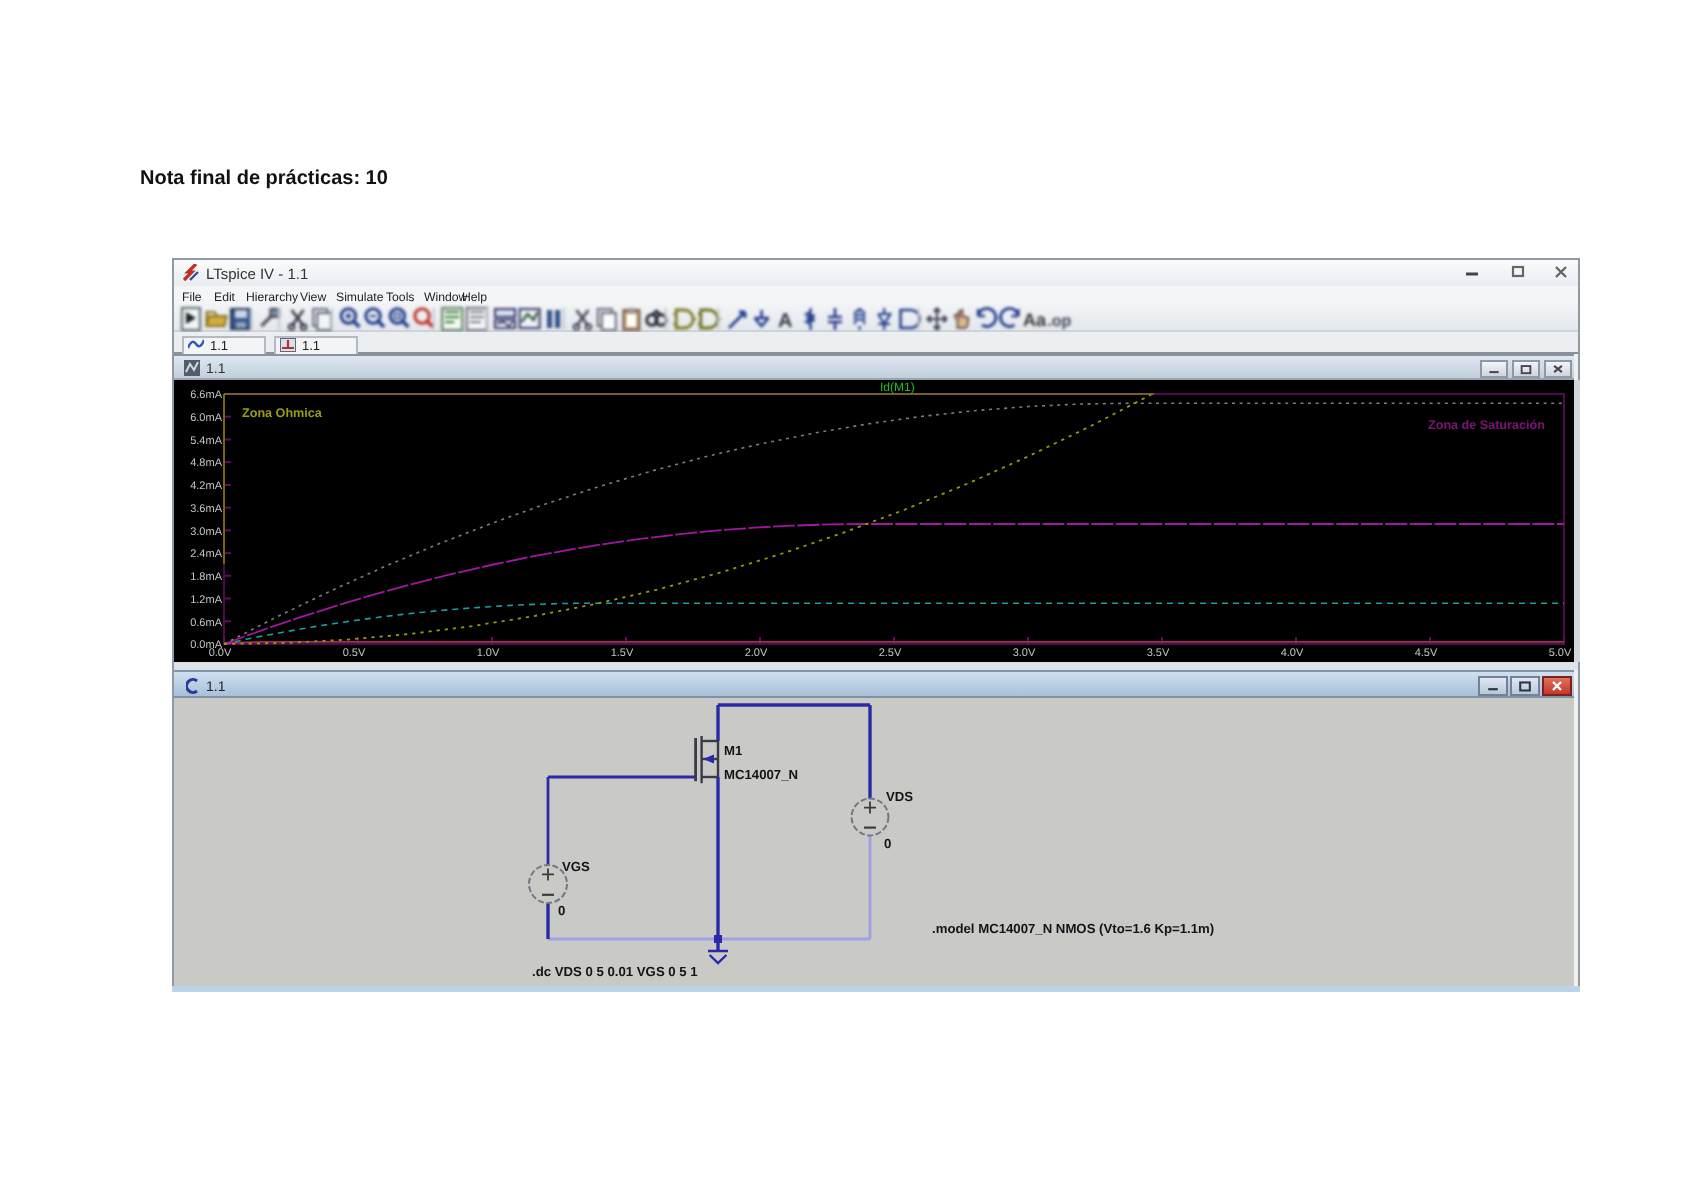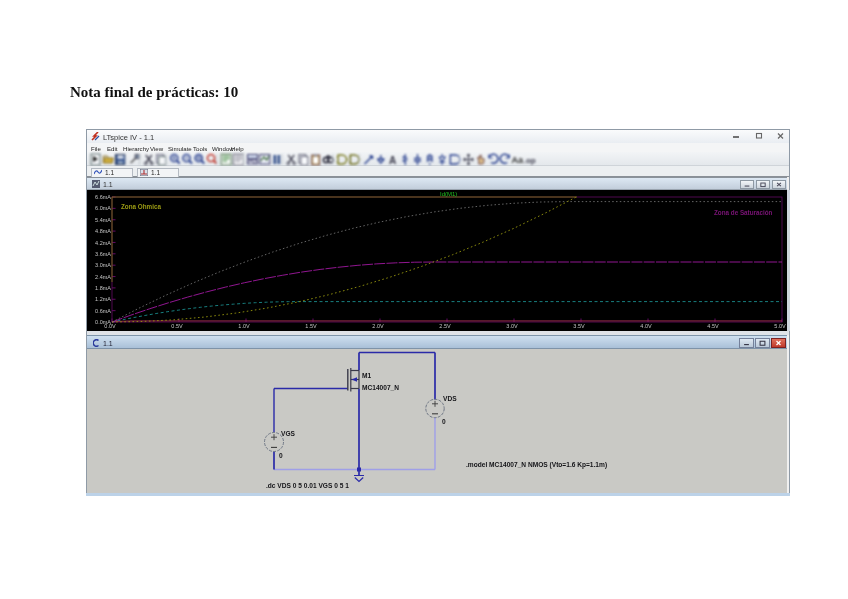--- a/index.html
+++ b/index.html
@@ -17,21 +17,21 @@
 .cbtn{top:180px;width:14px;height:9px;background:linear-gradient(#f2f5f8,#cdd5dd);border:1px solid #8d98a3;box-sizing:border-box;}
 .cbtn svg,.rbtn svg,.gbtn svg{display:block;}
 #schwin{left:71px;top:335px;width:700px;height:161px;background:#c9c9c5;}
 #schtitle{left:71px;top:335px;width:700px;height:14px;background:linear-gradient(#cfe0f0,#a9c0d8);border-top:1px solid #7f96ab;border-bottom:1px solid #7e93a8;box-sizing:border-box;}
 #schbottom{left:70px;top:493px;width:704px;height:3px;background:#bcd2e8;}
 .rbtn{top:338px;width:15px;height:10px;border:1px solid #7c2020;box-sizing:border-box;background:linear-gradient(#e0705c,#c0392b);}
 .gbtn{top:338px;width:15px;height:10px;border:1px solid #74809a;box-sizing:border-box;background:linear-gradient(#dfe8f2,#b9c8d8);}
 </style>
 </head>
 <body>
-<div class="abs" style="left:70px;top:83.5px;font-size:15px;font-weight:bold;color:#111;font-family:Liberation Serif, serif;">Nota final de prácticas: 10</div>
+<div class="abs" style="left:70px;top:83.5px;font-size:10px;font-weight:bold;color:#111;">Nota final de prácticas: 10</div>
 <div id="winwrap">
 <div class="abs" id="appwin"></div>
 <div class="abs" id="titlebar"></div>
 <svg class="abs" style="left:75px;top:132px;" width="9" height="9" viewBox="0 0 9 9">
       <path d="M1 8 L5 4 L3 4 L7 0" stroke="#c03020" stroke-width="1.6" fill="none"></path>
       <path d="M4 8 L8 4" stroke="#3050a0" stroke-width="1.2" fill="none"></path>
     </svg>
 <div class="abs" style="left:87px;top:132.5px;font-size:15px;color:#333;font-weight:normal;transform:scale(0.5);transform-origin:0 0;white-space:nowrap;letter-spacing:0;">LTspice IV - 1.1</div>
     <svg class="abs" style="left:712px;top:131px;" width="60" height="10" viewBox="0 0 60 10">
 <path d="M5 6 H11" stroke="#444" stroke-width="1.5"></path>

